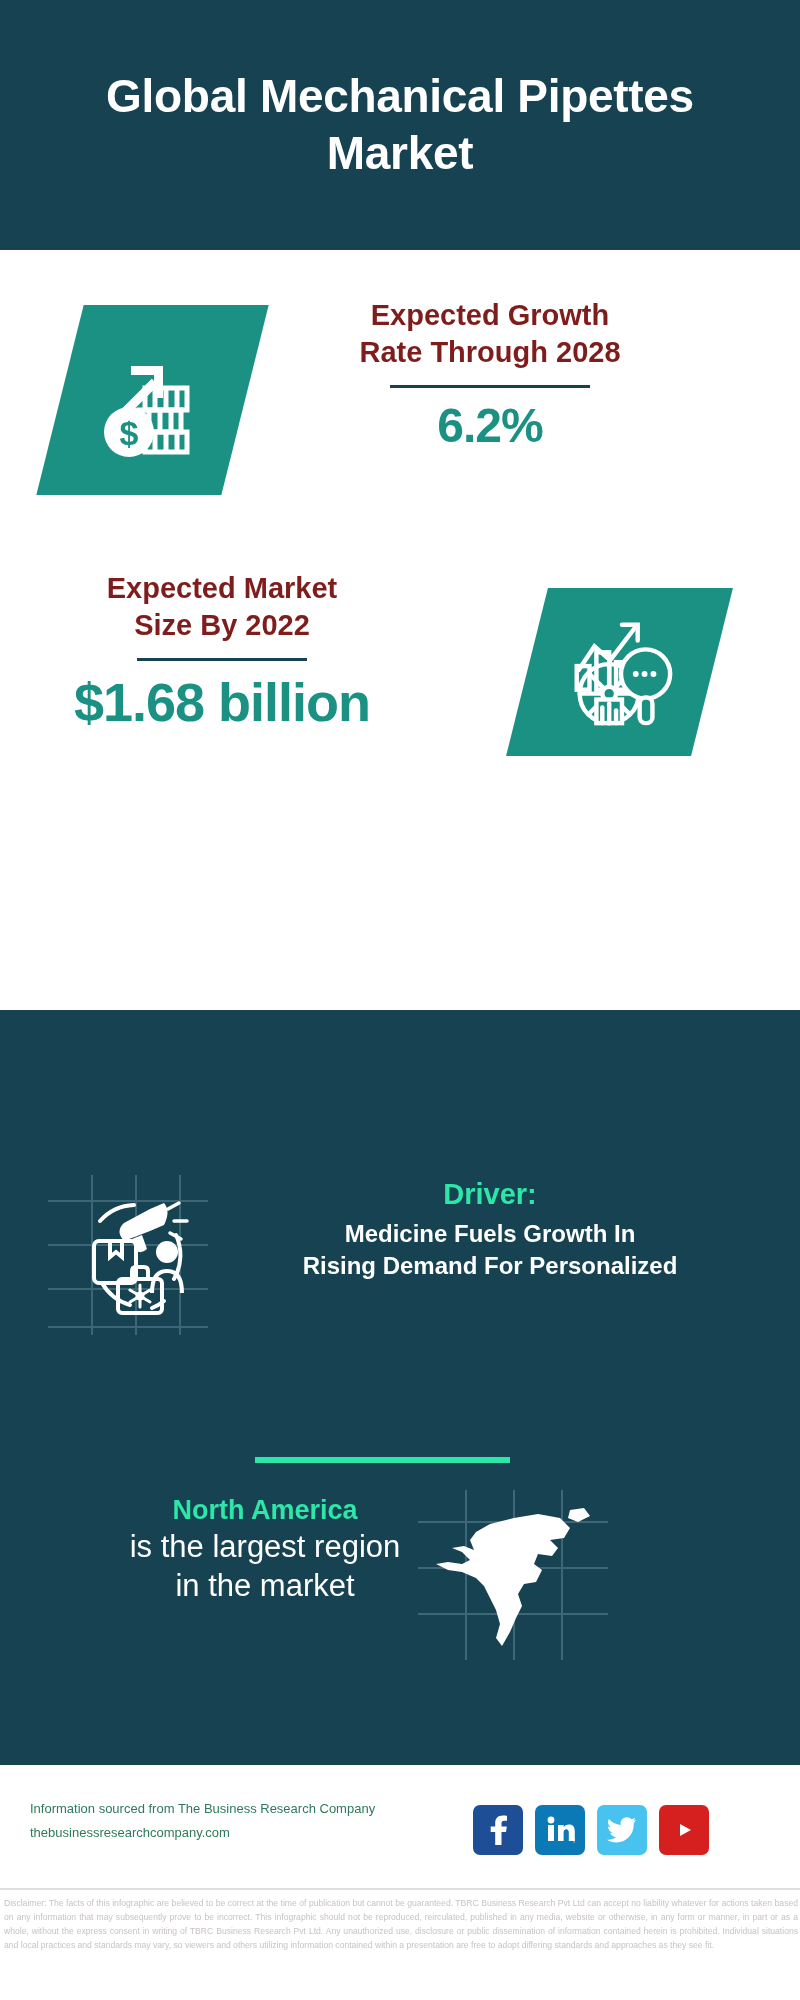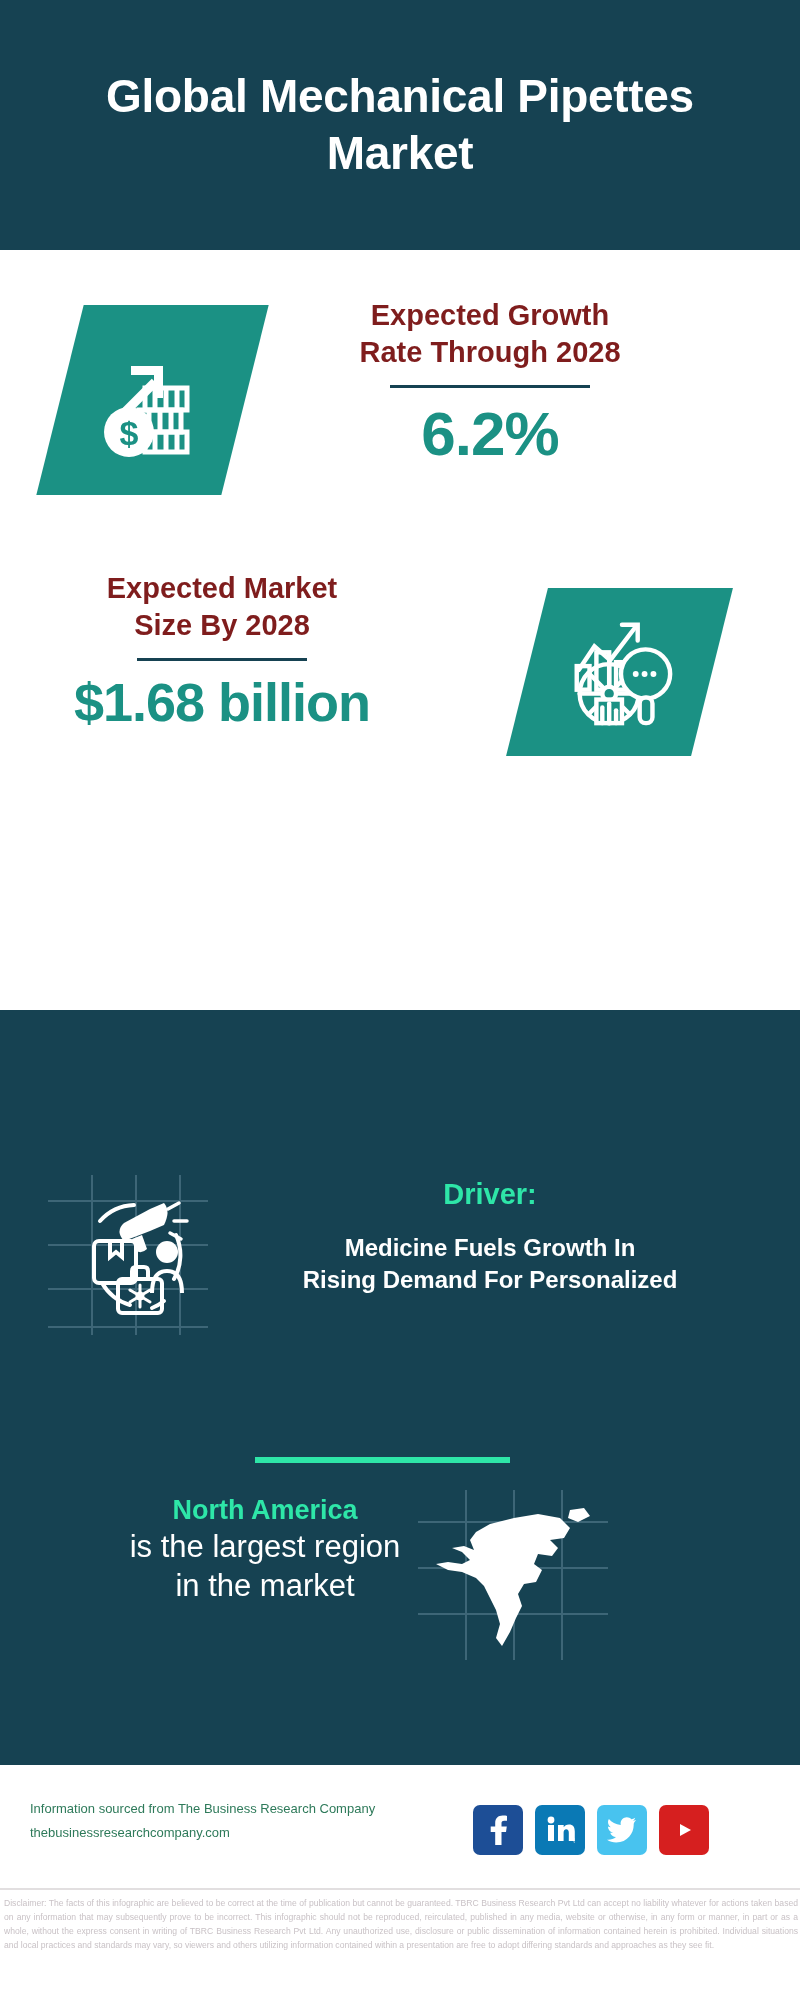--- a/index.html
+++ b/index.html
@@ -54,41 +54,41 @@
   }
   .stat-rule {
     height:3px; background:#164252; margin:14px auto 10px auto;
   }
   .stat-value {
     color:#1B9184; font-weight:bold; letter-spacing:-1px;
   }
 
   .growth-block { left:280px; top:297px; width:420px; }
   .growth-block .stat-rule { width:200px; }
-  .growth-block .stat-value { font-size:62px; }
+  .growth-block .stat-value { font-size:48px; }
 
   .size-block { left:42px; top:570px; width:360px; }
   .size-block .stat-rule { width:170px; }
   .size-block .stat-value { font-size:54px;text-align:center; }
 
   
   .dark-section {
     position:absolute; left:0; top:1010px; width:800px; height:755px;
     background:#164252;
   }
 
   .skyline { position:absolute; left:0; top:1000px; width:800px; height:120px; }
 
   
   .driver-icon-wrap { position:absolute; left:48px; top:1175px; width:160px; height:160px; }
   .driver-text {
     position:absolute; left:210px; top:1178px; width:560px; text-align:center;
   }
   .driver-heading {
-    color:#2EE6A8; font-size:29px; font-weight:bold; margin-bottom:21px;
+    color:#2EE6A8; font-size:29px; font-weight:bold; margin-bottom:7px;
   }
   .driver-body {
     color:#ffffff; font-size:24px; font-weight:bold; line-height:1.33;
   }
 
   .divider-green {
     position:absolute; left:255px; top:1457px; width:255px; height:6px;
     background:#2EE6A8;
   }
 
@@ -173,21 +173,21 @@
 
   <div class="stat-block growth-block">
     <div class="stat-label">Expected Growth</div>
     <div class="stat-label">Rate Through 2028</div>
     <div class="stat-rule"></div>
     <div class="stat-value">6.2%</div>
   </div>
 
   <div class="stat-block size-block">
     <div class="stat-label">Expected Market</div>
-    <div class="stat-label">Size By 2028</div>
+    <div class="stat-label">Size By 2022</div>
     <div class="stat-rule"></div>
     <div class="stat-value">$1.68 billion</div>
   </div>
 
   <div class="para badge-size">
     <svg width="118" height="118" viewBox="0 0 120 120">
       <g fill="none" stroke="#fff" stroke-width="4.5" stroke-linecap="round">
         <polyline points="18,58 34,34 50,48 76,14"></polyline>
         <polyline points="62,12 78,12 78,28"></polyline>
         <rect x="16" y="54" width="13" height="24"></rect>

